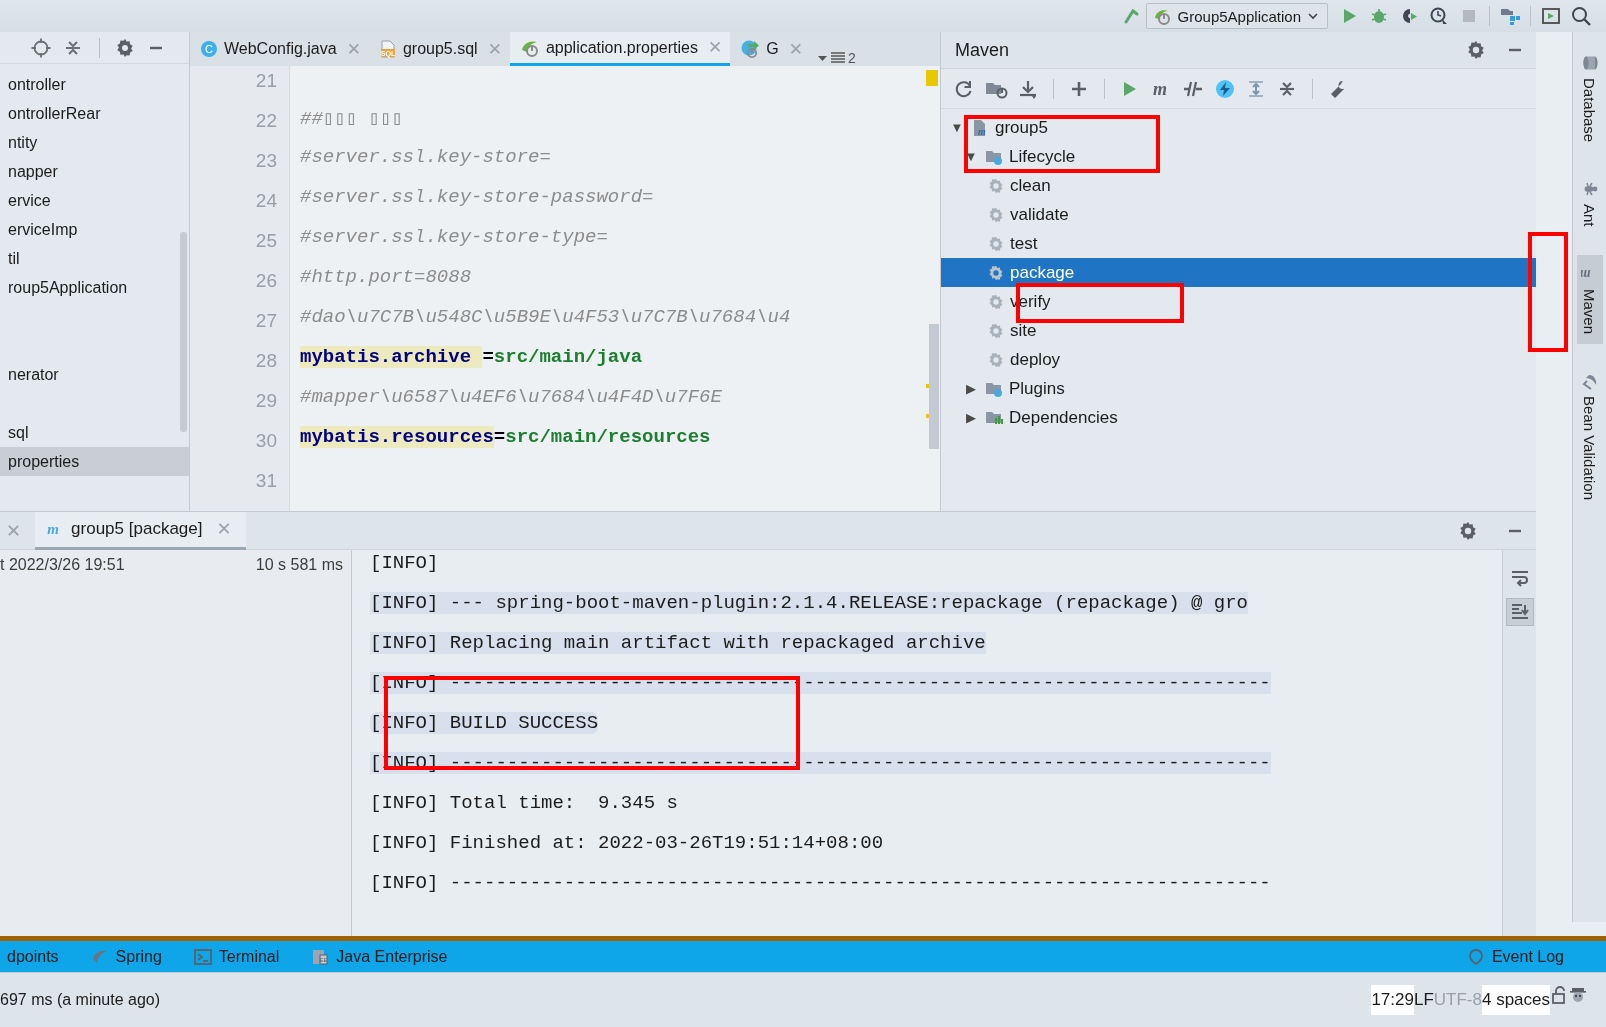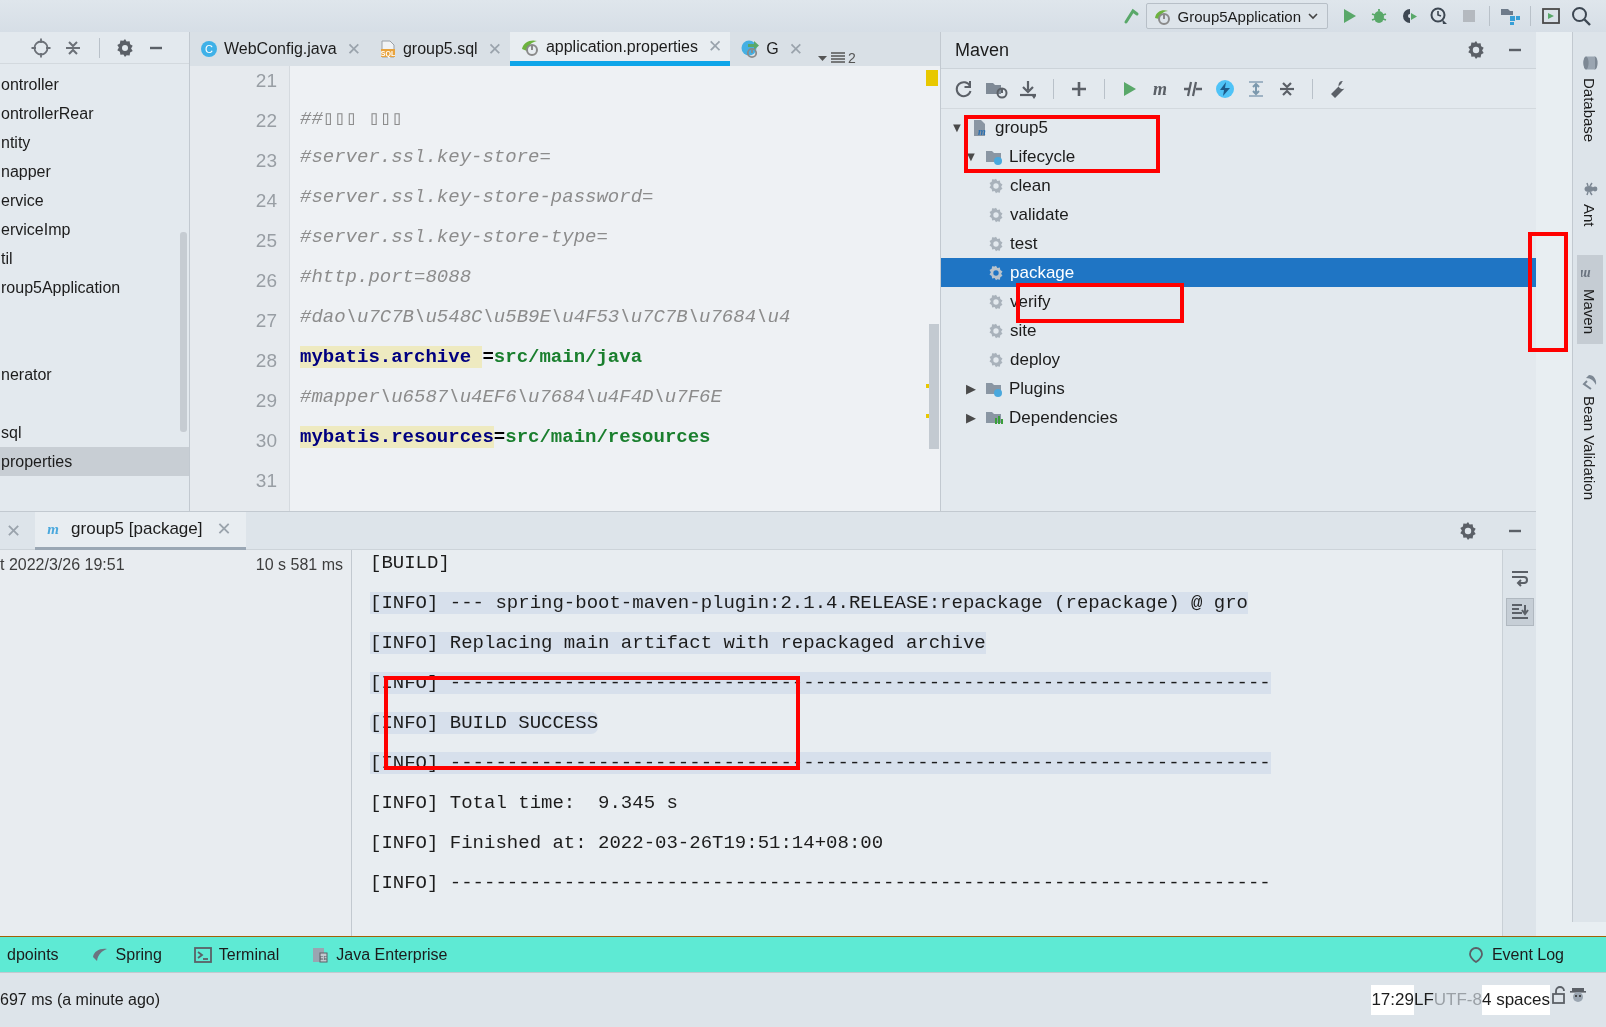--- a/index.html
+++ b/index.html
@@ -30,31 +30,31 @@
      border:1px solid #b7bfc7; background:#dde4ea; border-radius:2px; margin-right:6px; }
   .runcfg-label { font-size:15px; }
   .divider-v { width:1px; height:20px; background:#b9c1c9; margin:0 5px; }
 
   
   #leftpanel { position:absolute; left:0; top:32px; width:190px; height:479px;
      background:#e3e9ee; border-right:1px solid #c2c9d0; }
   #leftToolbar { height:32px; display:flex; align-items:center; padding-left:30px; gap:10px;
      border-bottom:1px solid #d3d9de; }
   .ptree { padding-top:6px; font-size:16px; }
-  .ptree-item { height:29px; line-height:29px; padding-left:1px; white-space:nowrap; }
+  .ptree-item { height:29px; line-height:29px; padding-left:8px; white-space:nowrap; }
   .ptree-gap { height:58px; }
   #leftScroll { position:absolute; right:2px; top:200px; width:7px; height:200px;
      background:#c6ccd2; border-radius:3px; }
 
   
   #tabsbar { position:absolute; left:190px; top:32px; width:750px; height:34px;
      background:#d9e0e6; display:flex; align-items:flex-end; }
   .etab { height:34px; display:flex; align-items:center; gap:6px; padding:0 8px 0 10px;
      font-size:16px; white-space:nowrap; }
-  .etab.sel { background:#e8edf1; border-bottom:5px solid #0ea5e9; }
+  .etab.sel { background:#e8edf1; border-bottom:3px solid #0ea5e9; }
   .etab .x { color:#9aa3ac; font-size:17px; margin-left:4px; }
   .tabsoverflow { display:flex; align-items:center; gap:2px; margin-left:6px; font-size:14px; color:#555; }
 
   
   #editor { position:absolute; left:190px; top:66px; width:750px; height:445px;
      background:#eef1f4; overflow:hidden; }
   #gutter { position:absolute; left:0; top:0; width:100px; height:100%;
      background:#e6eaee; border-right:1px solid #d5dadf; }
   .lnum { position:absolute; right:12px; color:#989ea4; font-size:19px;
      font-family:"Liberation Sans", sans-serif; }
@@ -109,21 +109,21 @@
      font-size:19px; white-space:pre; color:#1c1c1c; }
   .cl.hl { background:rgba(200,214,232,.55); }
   #conSide { position:absolute; right:0; top:38px; width:34px; height:387px;
      background:#dde4ea; border-left:1px solid #c9d0d6; display:flex;
      flex-direction:column; align-items:center; gap:6px; padding-top:14px; }
   .cs-btn { width:28px; height:28px; display:flex; align-items:center; justify-content:center; }
   .cs-btn.act { background:#c6ced6; border:1px solid #b0b8c0; }
 
   
   #bottomstrip { position:absolute; left:0; top:936px; width:1606px; height:36px;
-     background:#5eead4; border-top:1px solid #a16207; display:flex; align-items:center; }
+     background:#0ea5e9; border-top:5px solid #a16207; display:flex; align-items:center; }
   .bs-item { display:flex; align-items:center; gap:7px; padding:0 16px; font-size:16px; white-space:nowrap; }
   #statusbar { position:absolute; left:0; top:972px; width:1606px; height:55px;
      background:#dde4ea; border-top:1px solid #c2c9d0; display:flex; align-items:center;justify-content:space-between; }
   .sb-left { font-size:16px; padding-left:0; }
   .sb-right { margin-left:auto; display:flex; align-items:center; height:100%; }
   .sb-cell { padding:0 0; font-size:17px; height:30px; line-height:30px; }
   .sb-cell.w { background:#fff; }
   .sb-cell.dim { color:#9aa0a6; }
 
   
@@ -582,21 +582,21 @@
 
   <div id="buildBody">
     <div id="buildLeft">
       <div class="bl-row">
         <span>t 2022/3/26 19:51</span>
         <span>10 s 581 ms</span>
       </div>
     </div>
 
     <div id="console">
-      <div class="cl" style="top:2px;">[BUILD]</div>
+      <div class="cl" style="top:2px;">[INFO]</div>
       <div class="cl hl" style="top:42px;">[INFO] --- spring-boot-maven-plugin:2.1.4.RELEASE:repackage (repackage) @ gro</div>
       <div class="cl hl" style="top:82px;">[INFO] Replacing main artifact with repackaged archive</div>
       <div class="cl hl" style="top:122px;">[INFO] ------------------------------------------------------------------------</div>
       <div class="cl hl" style="top:162px;border-radius:7px;">[INFO] BUILD SUCCESS</div>
       <div class="cl hl" style="top:202px;">[INFO] ------------------------------------------------------------------------</div>
       <div class="cl" style="top:242px;">[INFO] Total time:  9.345 s</div>
       <div class="cl" style="top:282px;">[INFO] Finished at: 2022-03-26T19:51:14+08:00</div>
       <div class="cl" style="top:322px;">[INFO] ------------------------------------------------------------------------</div>
       <div style="position:absolute; left:18px; top:386px; width:120px; height:14px; background:#c8ced4;"></div>
     </div>

